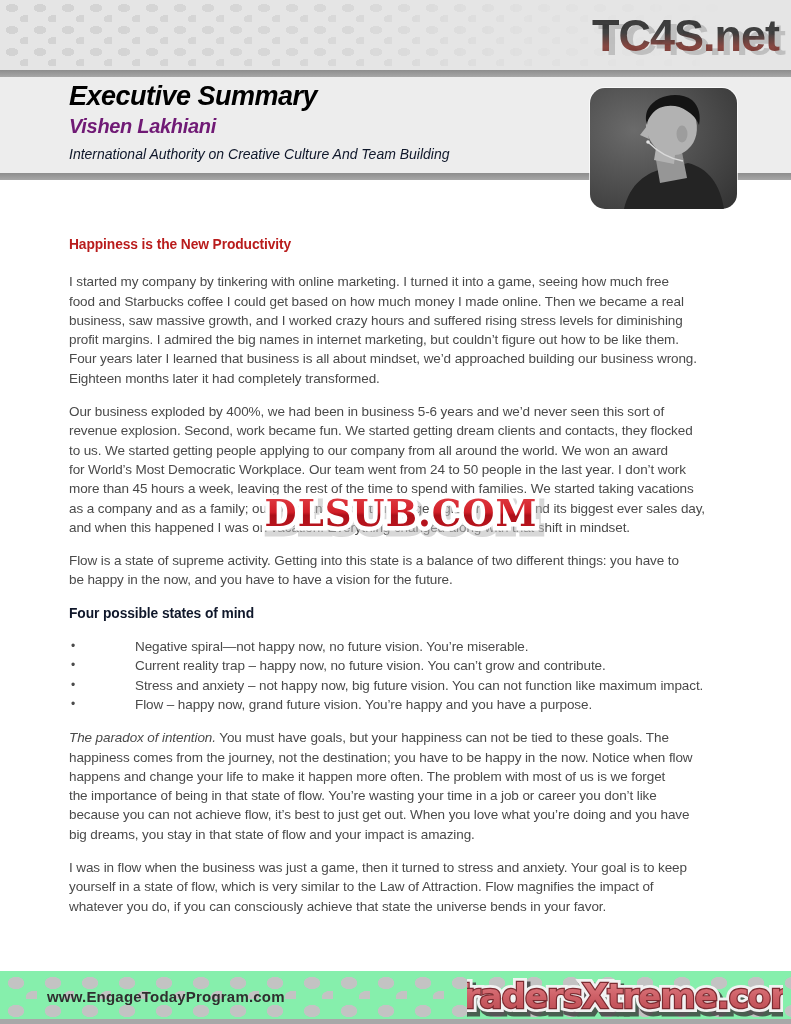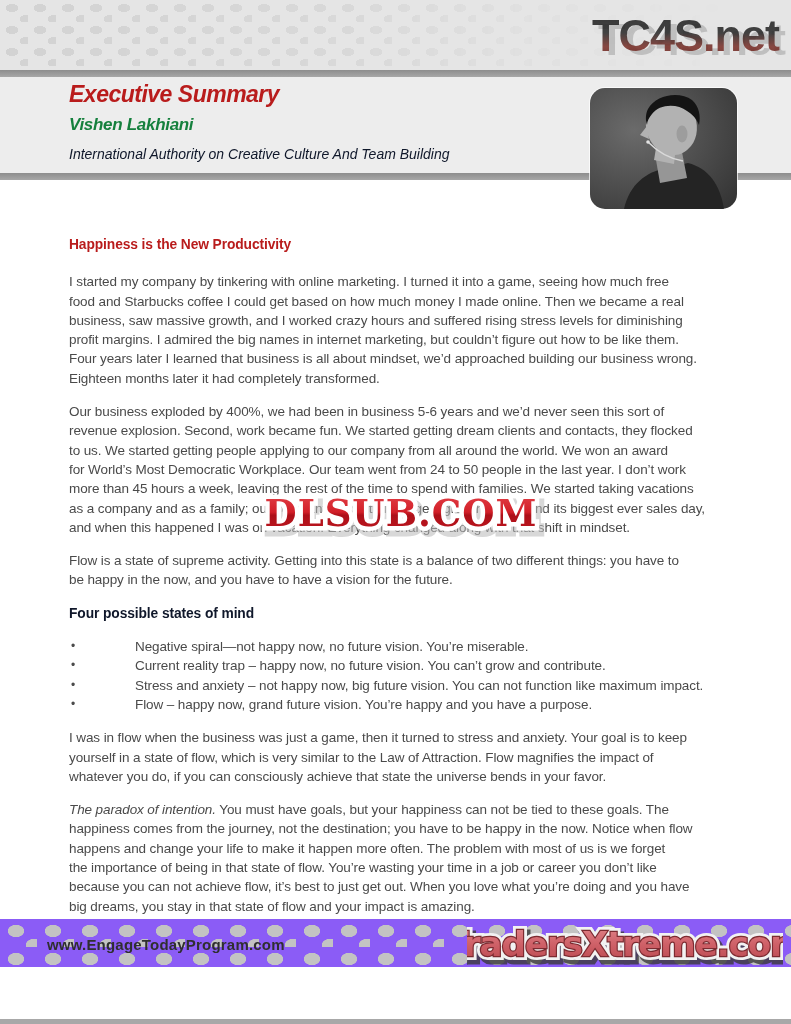--- a/index.html
+++ b/index.html
@@ -38,26 +38,26 @@
   .bar-1 { top:70px; height:7px; }
   .bar-2 { top:173px; height:7px; }
 
   
   .header-panel {
     position:absolute; top:77px; left:0; width:791px; height:96px;
     background:#ededed;
   }
   .doc-title {
     position:absolute; top:4px; left:69px;
-    font-size:23px; font-weight:bold; font-style:italic; color:#b91c1c;
+    font-size:27px; font-weight:bold; font-style:italic; color:#000000;
     letter-spacing:-.5px;
   }
   .doc-author {
     position:absolute; top:38px; left:69px;
-    font-size:17px; font-weight:bold; font-style:italic; color:#15803d;
+    font-size:20px; font-weight:bold; font-style:italic; color:#701a75;
     letter-spacing:-.3px;
   }
   .doc-tagline {
     position:absolute; top:69px; left:69px;
     font-size:14px; font-style:italic; color:#0f172a;
   }
 
   
   .photo {
     position:absolute; top:88px; left:590px; width:147px; height:121px;
@@ -86,22 +86,22 @@
   .bullet-row { display:flex; }
   .bullet-mark { width:66px; flex:0 0 66px; padding-left:2px; font-size:12px; }
   .bullet-text { flex:1; }
   .italic { font-style:italic; }
 
   
   .stamp { position:absolute; top:483px; left:235px; }
 
   
   .footer {
-    position:absolute; top:919px; left:0; width:791px; height:48px;
-    background:#8b5cf6;
+    position:absolute; top:971px; left:0; width:791px; height:48px;
+    background:#86efac;
   }
   .footer .dots {
     position:absolute; inset:0;
     background-image:
       radial-gradient(12px 9px at 16px 12px, #c3c3c3 66%, transparent 70%),
       radial-gradient(12px 9px at 34px 26px, #c3c3c3 66%, transparent 70%);
     background-size:37px 28px;
   }
   .footer-url {
     position:absolute; top:17px; left:47px;
@@ -193,29 +193,29 @@
       </div>
       <div class="bullet-row">
         <span class="bullet-mark">•</span>
         <span class="bullet-text">Stress and anxiety – not happy now, big future vision. You can not function like maximum impact.</span>
       </div>
       <div class="bullet-row">
         <span class="bullet-mark">•</span>
         <span class="bullet-text">Flow – happy now, grand future vision. You’re happy and you have a purpose.</span>
       </div>
     </div>
-    <p>I was in flow when the business was just a game, then it turned to stress and anxiety. Your goal is to keep
-yourself in a state of flow, which is very similar to the Law of Attraction. Flow magnifies the impact of
-whatever you do, if you can consciously achieve that state the universe bends in your favor.</p>
     <p><span class="italic">The paradox of intention.</span><span> You must have goals, but your happiness can not be tied to these goals. The
 happiness comes from the journey, not the destination; you have to be happy in the now. Notice when flow
 happens and change your life to make it happen more often. The problem with most of us is we forget
 the importance of being in that state of flow. You’re wasting your time in a job or career you don’t like
 because you can not achieve flow, it’s best to just get out. When you love what you’re doing and you have
 big dreams, you stay in that state of flow and your impact is amazing.</span></p>
+    <p>I was in flow when the business was just a game, then it turned to stress and anxiety. Your goal is to keep
+yourself in a state of flow, which is very similar to the Law of Attraction. Flow magnifies the impact of
+whatever you do, if you can consciously achieve that state the universe bends in your favor.</p>
   </div>
 
   <svg class="stamp" width="332" height="60" viewBox="0 0 332 60">
     <defs>
       <linearGradient id="redg" x1="0" y1="0" x2="0" y2="1">
         <stop offset="0" stop-color="#e4444b"></stop>
         <stop offset="0.48" stop-color="#d21f28"></stop>
         <stop offset="0.55" stop-color="#ad1019"></stop>
         <stop offset="1" stop-color="#c01820"></stop>
       </linearGradient>

